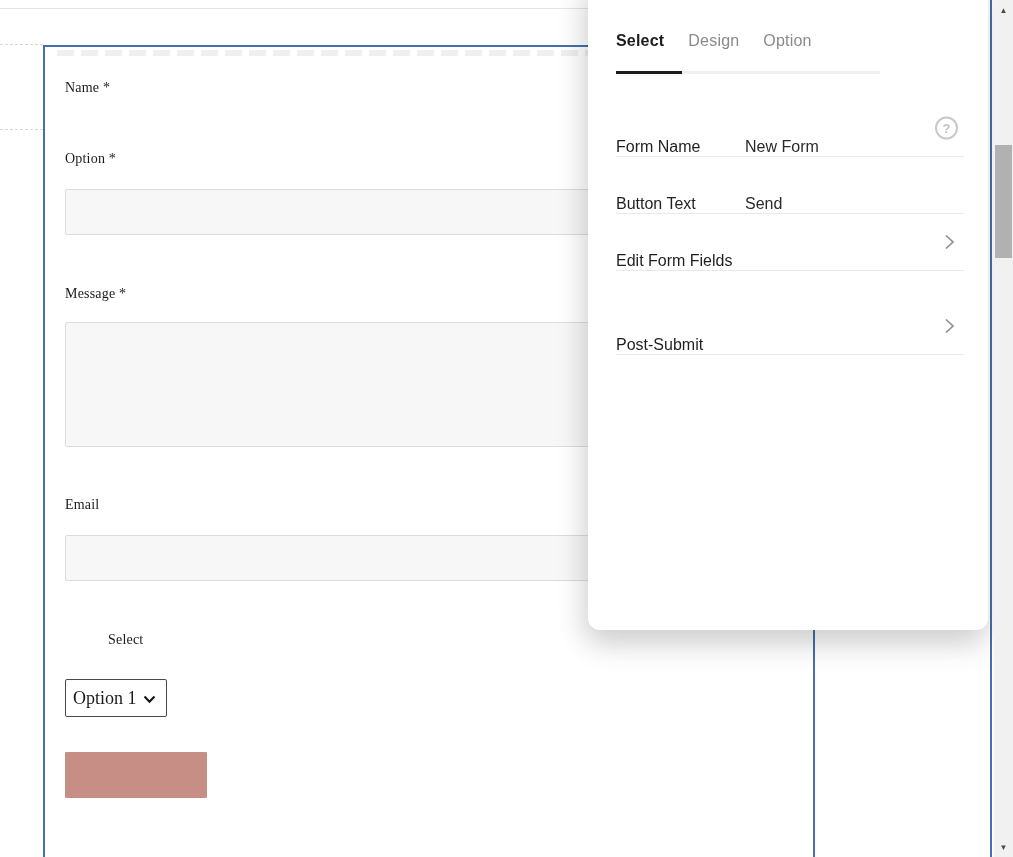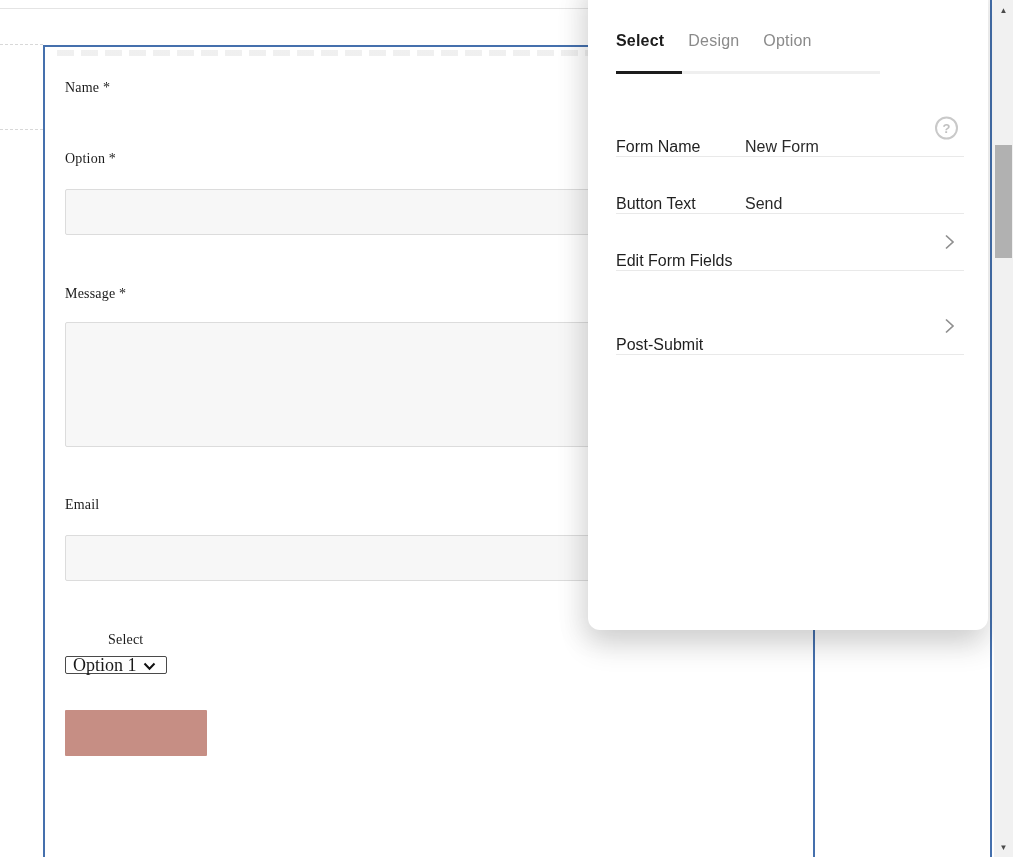--- a/index.html
+++ b/index.html
@@ -64,22 +64,22 @@
     font-size: 18px; color: #1a1a1a;
     padding: 0 10px;
     outline: none;
   }
   .text-input { height: 48px; }
   .input-email1, .input-email2 { height: 46px; margin-top: 18px; }
   .sub-label { display: block; margin-top: 17px; font-size: 17px; line-height: 20px; }
   .text-area { height: 125px; margin-top: 16px; resize: none; padding-top: 8px; }
 
   .select-box {
-    margin-top: 4px;
-    width: 102px; height: 18px;
+    margin-top: 27px;
+    width: 102px; height: 38px;
     border: 1px solid #4a4a4a; border-radius: 2px;
     background: #fff;
     display: inline-flex; align-items: center;
     padding: 0 5px 0 7px; gap: 6px;
     font-size: 18px; cursor: default;
   }
   .select-caret { display: inline-flex; margin-top: 2px; }
 
   .submit-btn {
     display: block; margin-top: 35px;

